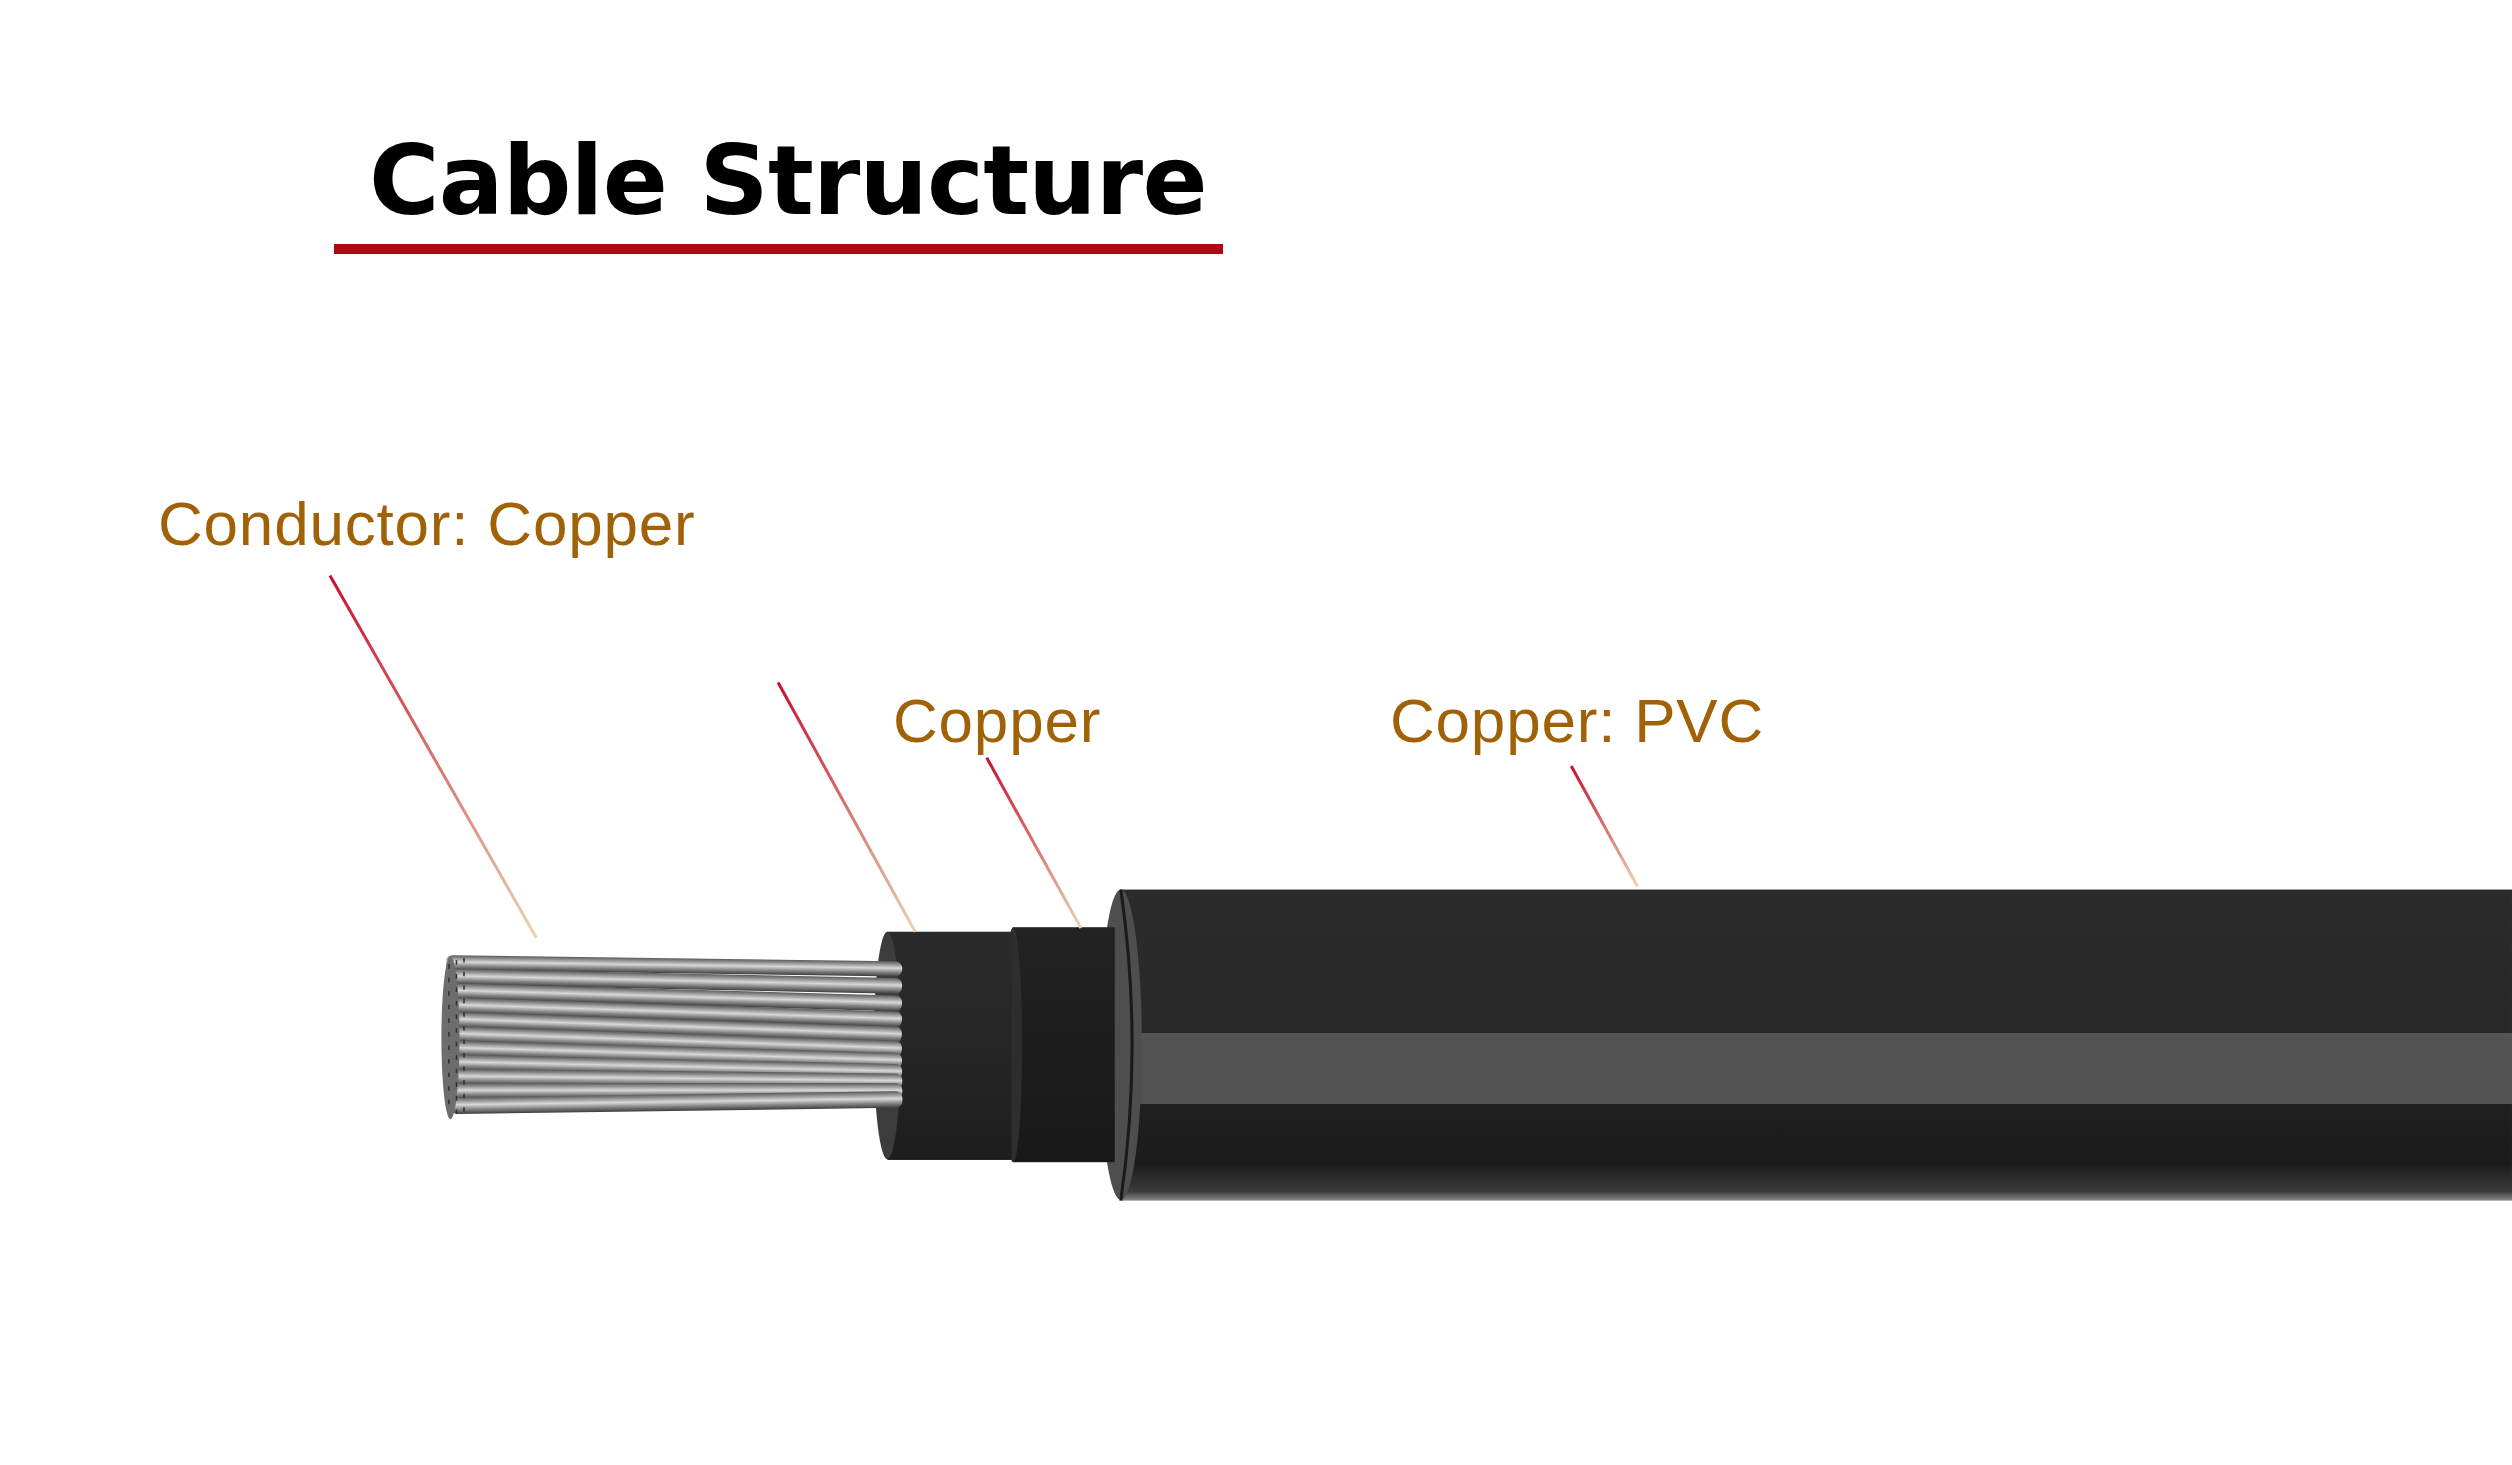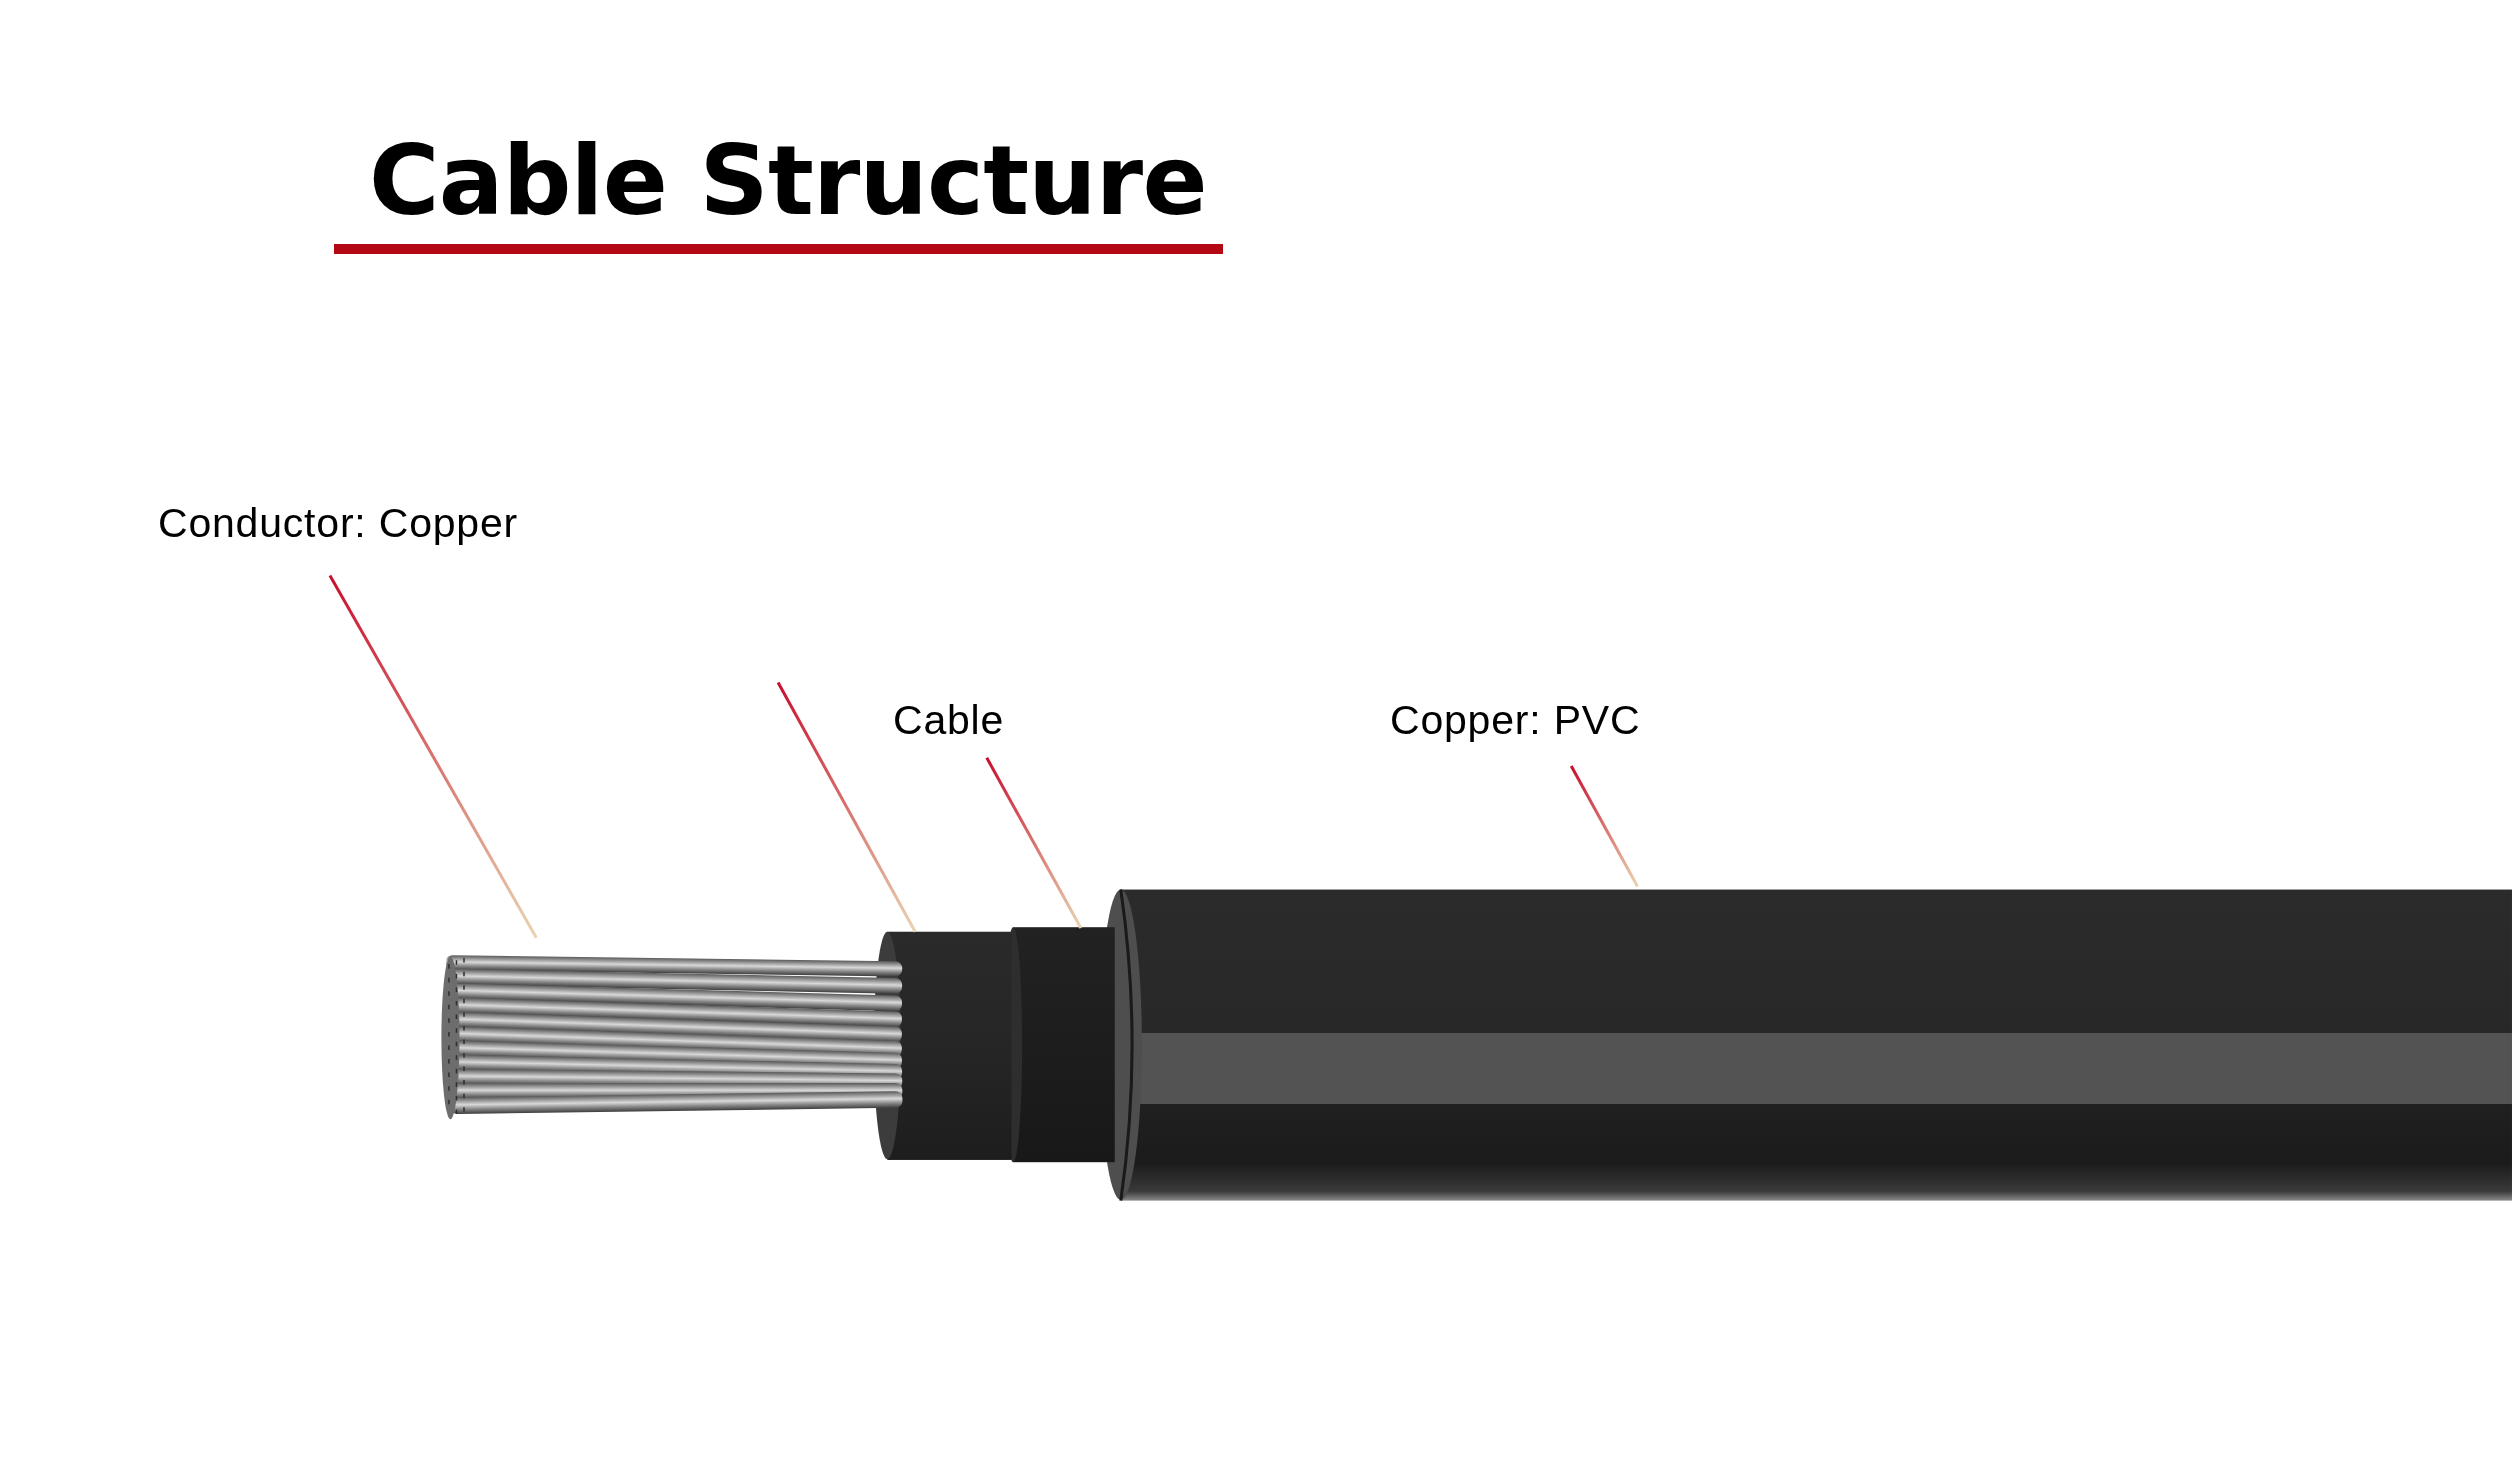--- a/index.html
+++ b/index.html
@@ -9,21 +9,21 @@
     position: absolute; left: 369px; top: 121px;
     font-family: "DejaVu Sans", sans-serif; font-weight: bold;
     font-size: 96px; line-height: 121px; color: #000000;
     letter-spacing: -0.8px; white-space: nowrap;
   }
   .title-underline {
     position: absolute; left: 334px; top: 244px; width: 889px; height: 9.8px;
   }
   .label {
     position: absolute; font-family: "Liberation Sans", sans-serif;
-    font-size: 41px; line-height: 75px; color: #000000; white-space: nowrap;
+    font-size: 62px; line-height: 75px; color: #a16207; white-space: nowrap;
     letter-spacing: 0.8px;
   }
   .diagram { position: absolute; left: 0; top: 0; width: 2512px; height: 1465px; }
 </style>
 </head>
 <body>
 
 <div class="canvas">
 
   <div class="title">Cable Structure</div>
@@ -94,17 +94,17 @@
       <path d="M596 1280 L596 1478 M606 1275 L606 1484 M616 1272 L616 1486" stroke="#2e2e2e" stroke-width="2" stroke-dasharray="6 12" fill="none"></path>
     </g>
 
     <line x1="438" y1="764" x2="712" y2="1245" stroke="url(#leadGrad)" stroke-width="4"></line>
     <line x1="1033" y1="906" x2="1215" y2="1237" stroke="url(#leadGrad)" stroke-width="4"></line>
     <line x1="1310" y1="1006" x2="1435" y2="1232" stroke="url(#leadGrad)" stroke-width="4"></line>
     <line x1="2086" y1="1017" x2="2174" y2="1177" stroke="url(#leadGrad)" stroke-width="4"></line>
   </svg>
 
   <div class="label" style="left:158px; top:486px;">Conductor:  Copper</div>
-  <div class="label" style="left:893px; top:683px;">Cable</div>
+  <div class="label" style="left:893px; top:683px;">Copper</div>
   <div class="label" style="left:1390px; top:683px;">Copper: PVC</div>
 
 </div>
 
 
 </body></html>

